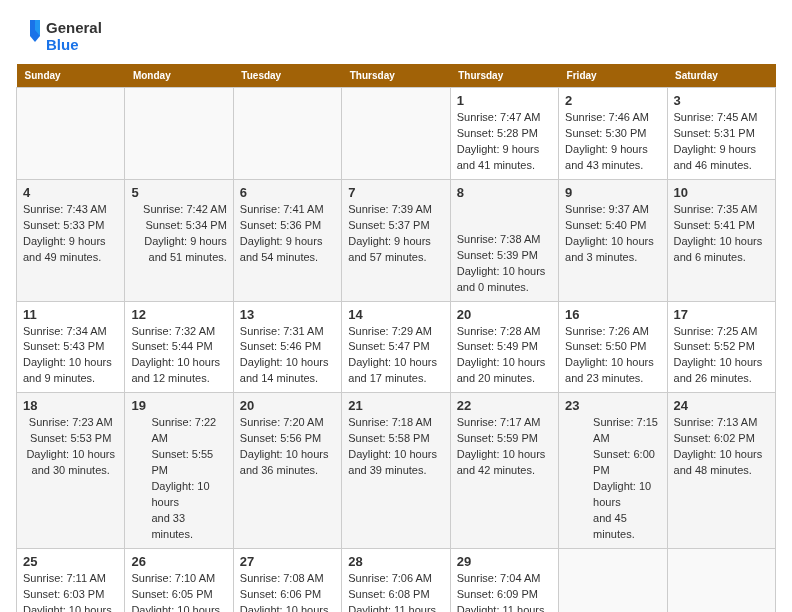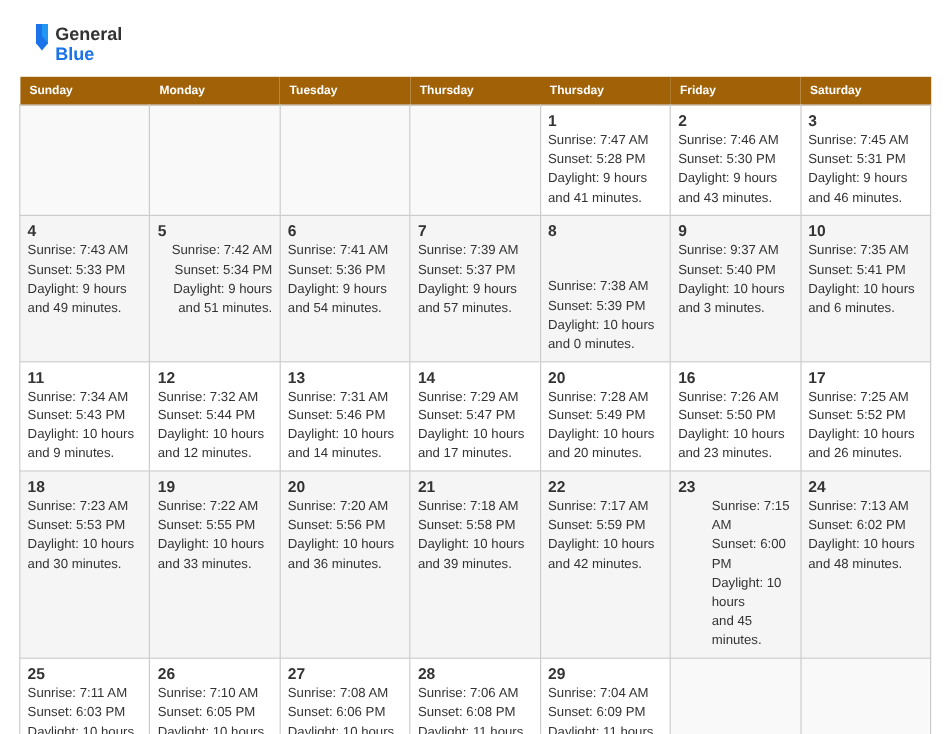--- a/index.html
+++ b/index.html
@@ -231,28 +231,28 @@
           <span class="day-num">17</span>
           <div class="day-info" style="white-space: pre-line;">Sunrise: 7:25 AM
 Sunset: 5:52 PM
 Daylight: 10 hours
 and 26 minutes.</div>
         </td>
       </tr>
       <tr>
         <td>
           <span class="day-num">18</span>
-          <div class="day-info" style="white-space: pre-line;">Sunrise: 7:23 AM
+          <div class="day-info" style="white-space: pre-line; text-align: center;">Sunrise: 7:23 AM
 Sunset: 5:53 PM
 Daylight: 10 hours
 and 30 minutes.</div>
         </td>
         <td>
           <span class="day-num">19</span>
-          <div class="day-info" style="white-space: pre-line;">Sunrise: 7:22 AM
+          <div class="day-info" style="white-space: pre-line; margin-left: 20px;">Sunrise: 7:22 AM
 Sunset: 5:55 PM
 Daylight: 10 hours
 and 33 minutes.</div>
         </td>
         <td>
           <span class="day-num">20</span>
           <div class="day-info" style="white-space: pre-line;">Sunrise: 7:20 AM
 Sunset: 5:56 PM
 Daylight: 10 hours
 and 36 minutes.</div>

